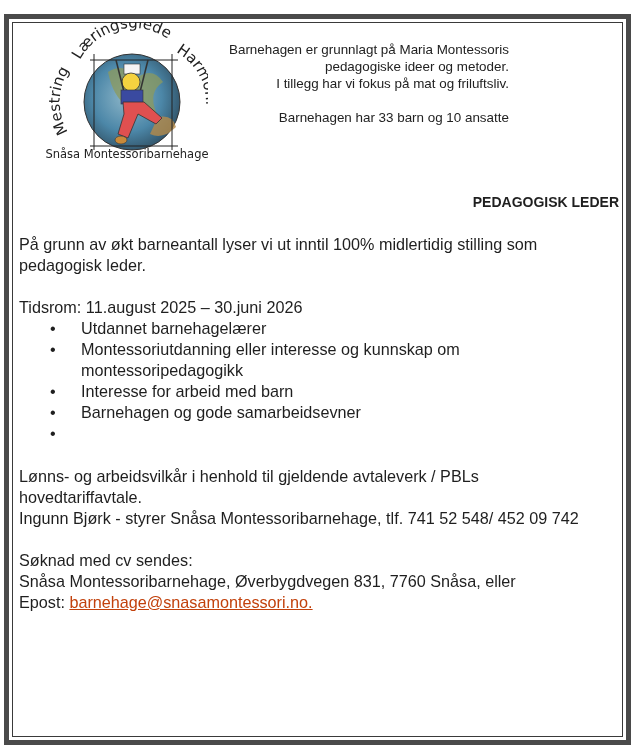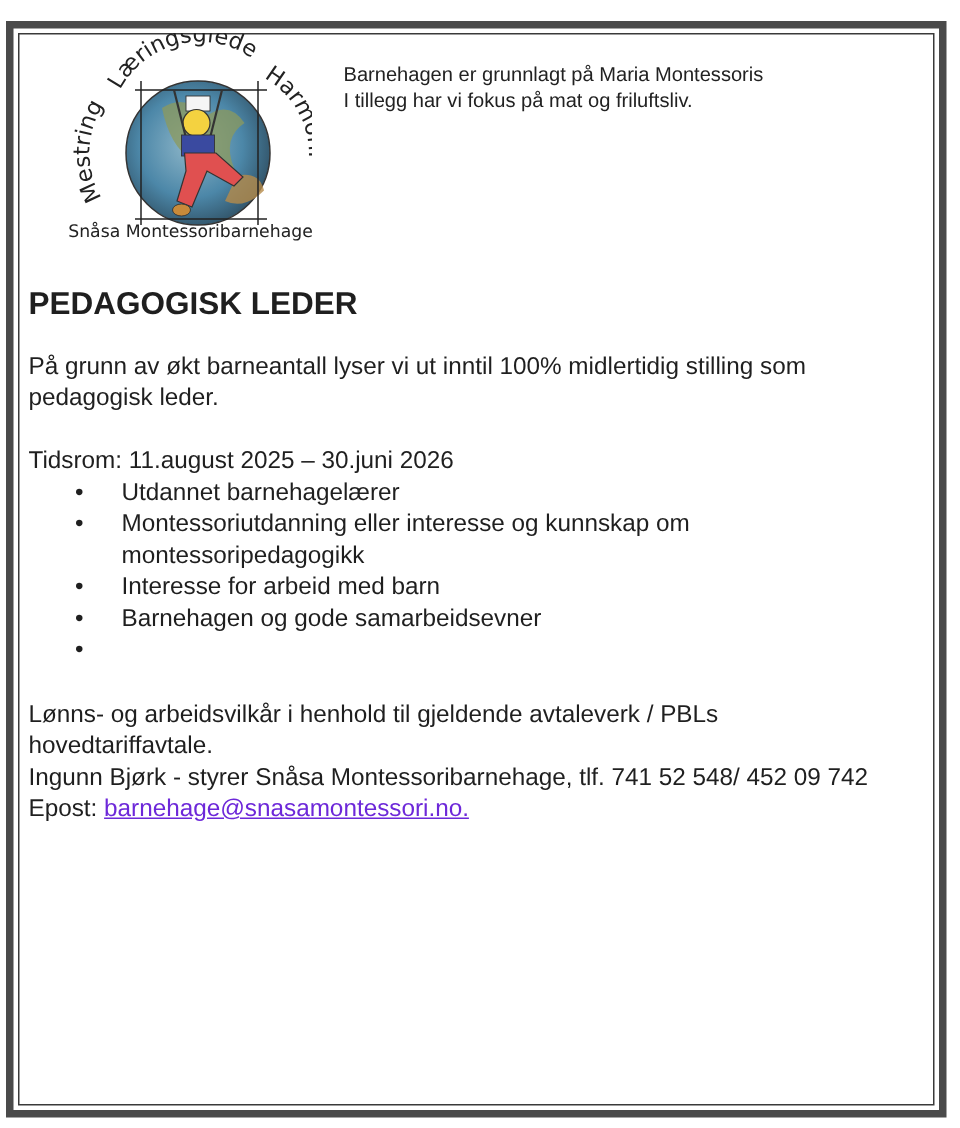--- a/index.html
+++ b/index.html
@@ -6,32 +6,32 @@
     body { width: 640px; height: 752px; position: relative; overflow: hidden; font-family: "Liberation Sans", sans-serif; color: #1e1e1e; }
     .frame-outer {
       position: absolute; left: 4px; top: 14px; width: 627px; height: 731px;
       border: 5px solid #4a4a4a; box-sizing: border-box; background: #ffffff;
     }
     .frame-inner {
       position: absolute; left: 3px; top: 3px; right: 3px; bottom: 3px;
       border: 1.5px solid #3a3a3a; background: #ffffff;
     }
     .logo { position: absolute; left: 28px; top: 22px; width: 180px; height: 140px; }
-    .intro { position: absolute; left: 229px; top: 41px; font-size: 13.4px; line-height: 17px; color: #222; }
+    .intro { position: absolute; left: 229px; top: 41px; font-size: 13.4px; line-height: 17px; color: #222; text-align: right; }
     .intro p { margin: 0; }
     .intro .gap { height: 17px; }
     .content { position: absolute; left: 19px; top: 192px; width: 600px; font-size: 16.2px; line-height: 21px; color: #1f1f1f; }
     .content p { margin: 0; }
-    .heading { font-weight: bold; font-size: 21px; }
+    .heading { font-weight: bold; font-size: 14px; text-align: right; }
     .mt1 { margin-top: 21px !important; }
     .mt-big { margin-top: 43px !important; }
     ul.quals { list-style: none; margin: 0; padding: 0; }
     ul.quals li { position: relative; padding-left: 62px; line-height: 21px; }
     ul.quals li .bullet { position: absolute; left: 31px; top: 0; }
-    a.email { color: #6d28d9; text-decoration: underline; }
+    a.email { color: #c2410c; text-decoration: underline; }
     .logo text { font-family: "DejaVu Sans", sans-serif; }
   </style>
 </head>
 <body>
 
 <div class="frame-outer">
   <div class="frame-inner"></div>
 </div>
 
 <svg class="logo" viewBox="0 0 180 140">
@@ -62,31 +62,35 @@
     <ellipse cx="93" cy="118" rx="6" ry="4" fill="#c88a3a" stroke="#333" stroke-width="0.6"></ellipse>
   </g>
   <text font-size="15" fill="#222"><textPath href="#arcL">Mestring</textPath></text>
   <text font-size="15" fill="#222"><textPath href="#arcT">Læringsglede</textPath></text>
   <text font-size="15" fill="#222"><textPath href="#arcR">Harmoni</textPath></text>
   <text x="99" y="136" font-size="11.5" text-anchor="middle" fill="#222">Snåsa Montessoribarnehage</text>
 </svg>
 
 <div class="intro">
   <p>Barnehagen er grunnlagt på Maria Montessoris</p>
+  <p>pedagogiske ideer og metoder.</p>
   <p>I tillegg har vi fokus på mat og friluftsliv.</p>
   <div class="gap"></div>
+  <p>Barnehagen har 33 barn og 10 ansatte</p>
 </div>
 
 <div class="content">
   <p class="heading">PEDAGOGISK LEDER</p>
   <p class="mt1" style="width:575px">På grunn av økt barneantall lyser vi ut inntil 100% midlertidig stilling som pedagogisk leder.</p>
   <p class="mt1">Tidsrom: 11.august 2025 – 30.juni 2026</p>
   <ul class="quals">
     <li><span class="bullet">•</span><span>Utdannet barnehagelærer</span></li>
     <li style="width:440px"><span class="bullet">•</span><span>Montessoriutdanning eller interesse og kunnskap om montessoripedagogikk</span></li>
     <li><span class="bullet">•</span><span>Interesse for arbeid med barn</span></li>
     <li><span class="bullet">•</span><span>Barnehagen og gode samarbeidsevner</span></li>
     <li><span class="bullet">•</span></li>
   </ul>
   <p class="mt-big" style="width:500px">Lønns- og arbeidsvilkår i henhold til gjeldende avtaleverk / PBLs hovedtariffavtale.</p>
   <p style="white-space:nowrap">Ingunn Bjørk - styrer Snåsa Montessoribarnehage, tlf. 741 52 548/ 452 09 742</p>
+  <p class="mt1">Søknad med cv sendes:</p>
+  <p>Snåsa Montessoribarnehage, Øverbygdvegen 831, 7760 Snåsa, eller</p>
   <p><span>Epost: </span><a class="email">barnehage@snasamontessori.no.</a></p>
 </div>
 
 </body></html>

